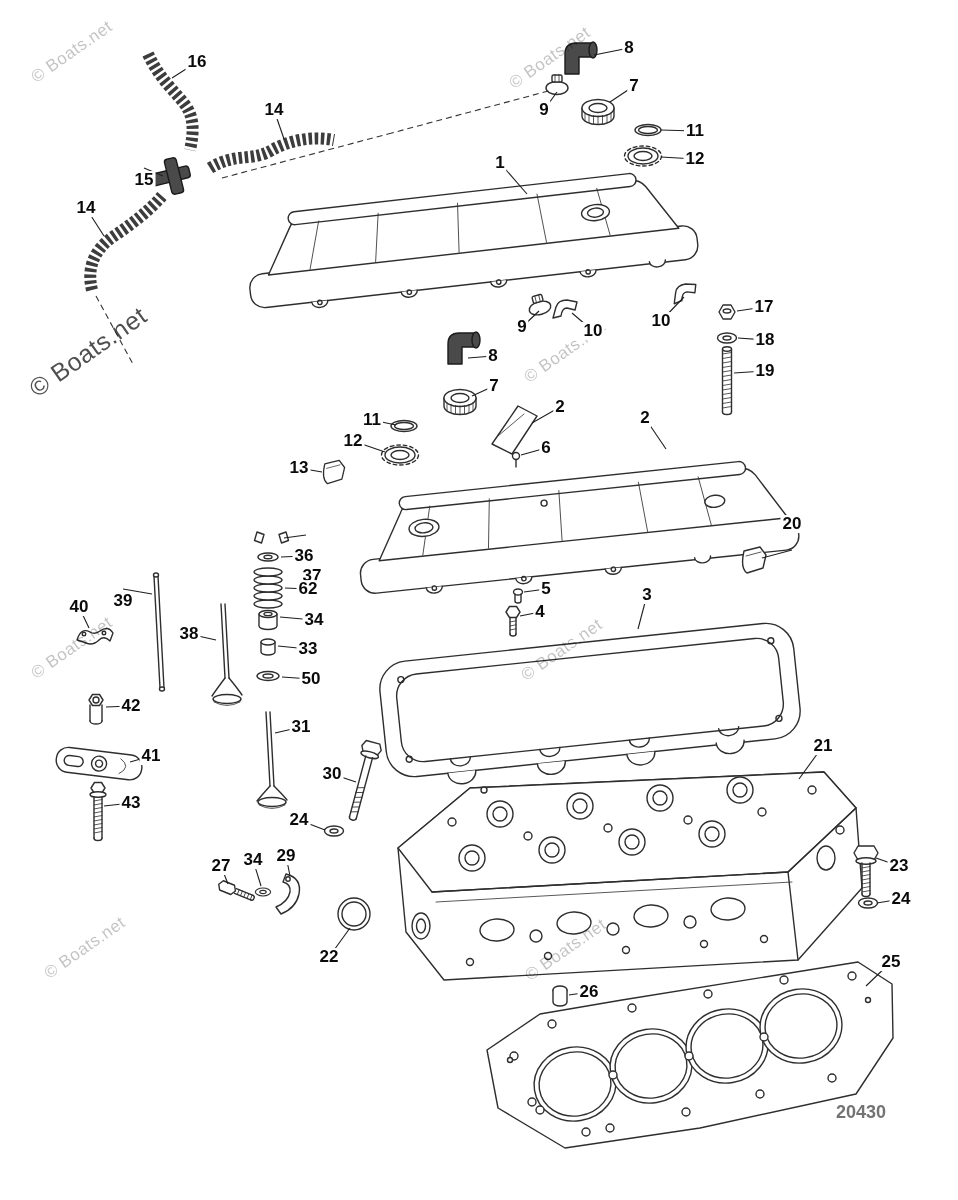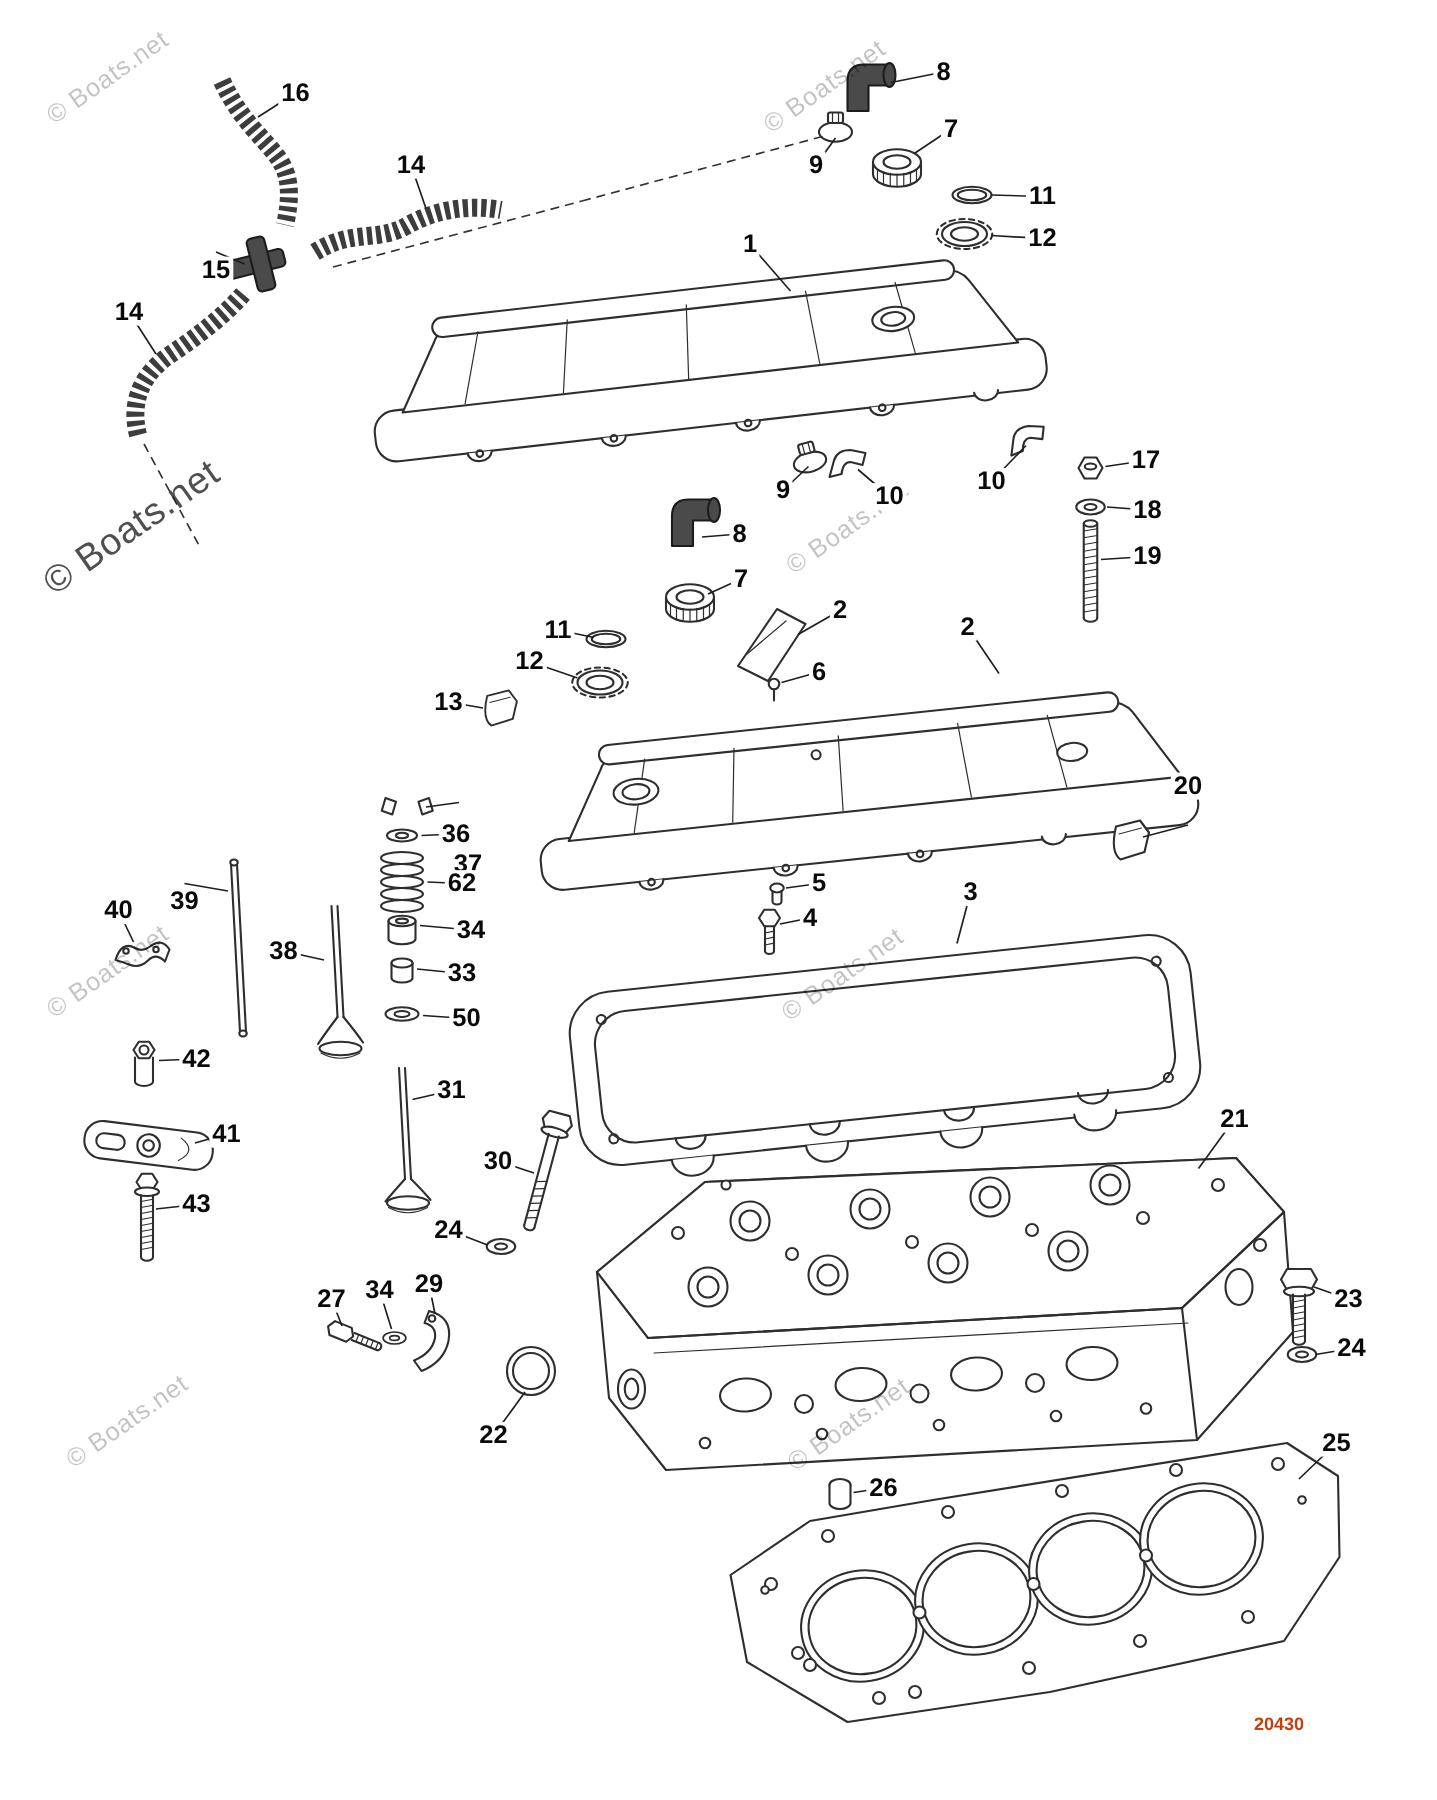--- a/index.html
+++ b/index.html
@@ -10,21 +10,21 @@
   #art{z-index:1}
   #leader-overlay{z-index:2}
   .layer{position:absolute;inset:0;pointer-events:none}
   #watermark-layer{z-index:3}
   #callout-layer{z-index:4}
   .leader-line{stroke:#1e1e1e;stroke-width:1.1}
   .dash-line{stroke:#333;stroke-width:1.1;stroke-dasharray:6 4}
   .callout{position:absolute;transform:translate(-50%,-50%);font-size:17px;font-weight:bold;color:#0a0a0a;background:#ffffff;padding:0 2px;line-height:1.05}
   .watermark{position:absolute;transform:translate(-50%,-50%) rotate(-35deg);font-size:17px;color:rgba(0,0,0,0.24);white-space:nowrap;letter-spacing:.5px}
   .watermark.big{font-size:25px;color:rgba(35,35,35,0.8)}
-  .diagram-number{position:absolute;left:836px;top:1142px;font-size:12px;font-weight:bold;color:#c2410c;z-index:5}
+  .diagram-number{position:absolute;left:836px;top:1102px;font-size:18px;font-weight:bold;color:#737373;z-index:5}
   .hose{stroke:#3d3d3d;stroke-width:12;stroke-dasharray:3.5 2.6;fill:none;stroke-linecap:butt}
   .thin{stroke-width:0.8}
 </style>
 </head>
 <body>
 
 <div class="canvas">
 
   <svg id="art" width="958" height="1200" viewBox="0 0 958 1200" stroke="#2e2e2e" fill="none" stroke-width="1.4" stroke-linecap="round" stroke-linejoin="round">
 

